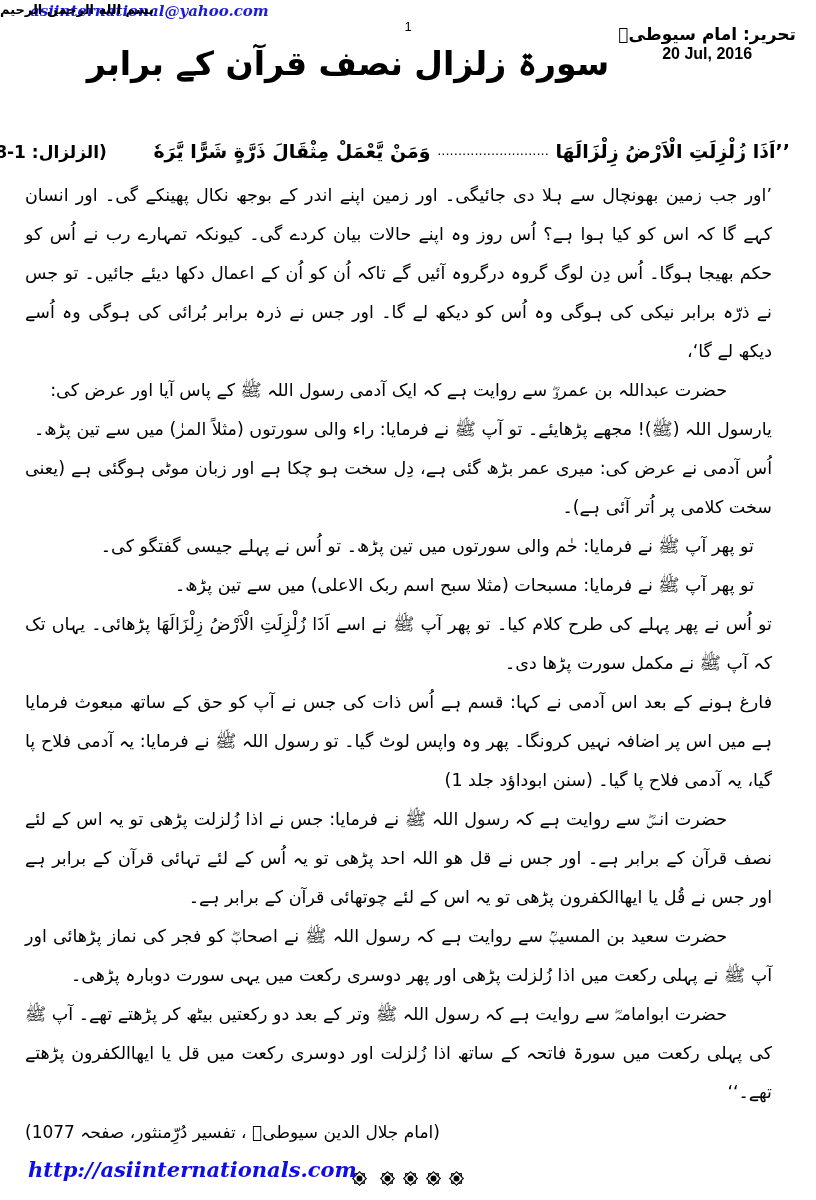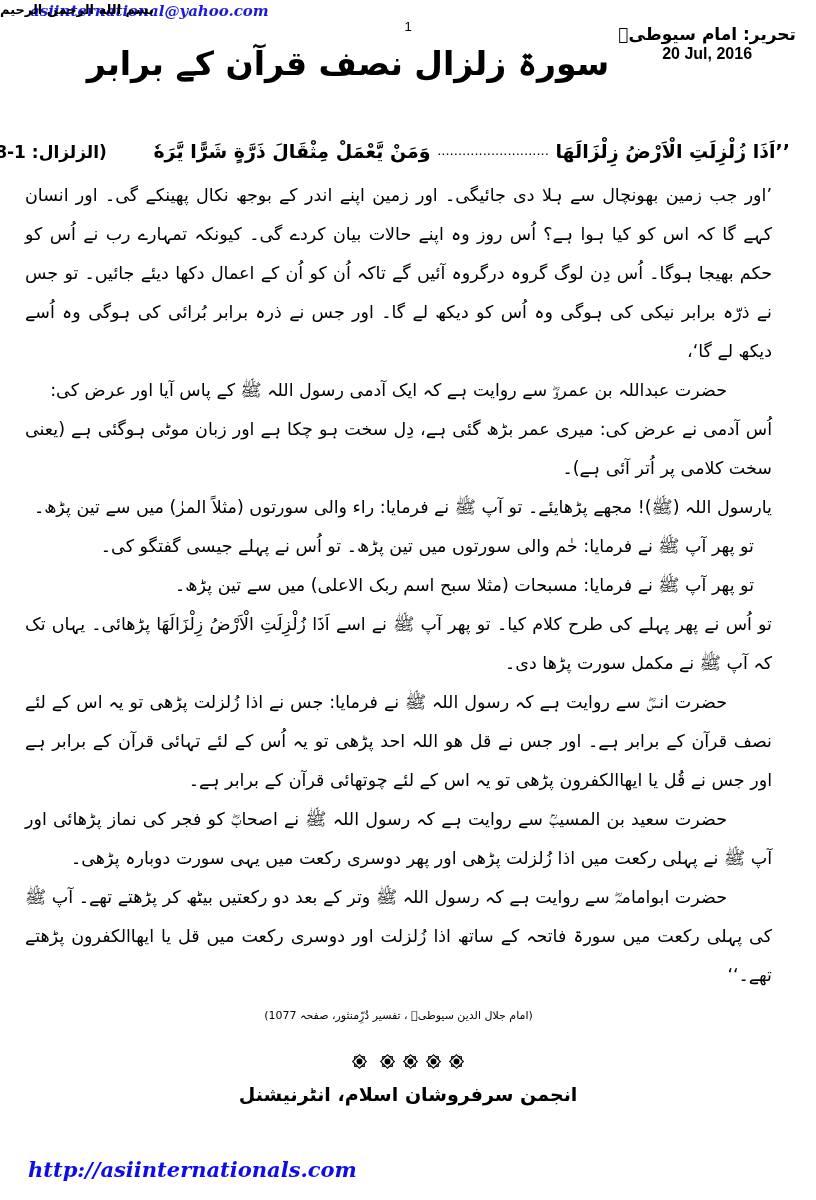--- a/index.html
+++ b/index.html
@@ -49,21 +49,21 @@
   .verse-dots { font-weight: normal; font-size: 13px; letter-spacing: 1px; vertical-align: 3px; }
   .verse-ref { font-size: 17px; margin-right: 40px; }
   
   .body-text {
     direction: rtl; margin-top: 14px; padding: 0 44px 0 25px;
     font-size: 17.5px; line-height: 39px; text-align: justify;
   }
   .para { margin: 0; }
   .indent { text-indent: 45px; }
   .indent-sm { text-indent: 18px; }
-  .citation { direction: rtl; text-align: center; font-size: 11px; margin-top: 1px; }
+  .citation { direction: rtl; text-align: left; font-size: 17px; margin-top: 1px; }
   
   .star-divider { text-align: center; margin-top: 16px; height: 20px; }
   .star-divider svg { margin: 0 3px; vertical-align: middle; }
   .org-name {
     text-align: center; direction: rtl;
     font-size: 19px; font-weight: bold; margin-top: 12px;
   }
   
   .footer {
     position: absolute; left: 28px; right: 24px; bottom: 18px;
@@ -97,25 +97,26 @@
 <div class="verse-row">
   <span>’’اَذَا زُلْزِلَتِ الْاَرْضُ زِلْزَالَهَا</span>
   <span class="verse-dots">...........................</span>
   <span>وَمَنْ يَّعْمَلْ مِثْقَالَ ذَرَّةٍ شَرًّا يَّرَهٗ</span>
   <span class="verse-ref">(الزلزال: 1-8)</span>
 </div>
 
 <div class="body-text">
   <p class="para">’اور جب زمین بھونچال سے ہلا دی جائیگی۔ اور زمین اپنے اندر کے بوجھ نکال پھینکے گی۔ اور انسان کہے گا کہ اس کو کیا ہوا ہے؟ اُس روز وہ اپنے حالات بیان کردے گی۔ کیونکہ تمہارے رب نے اُس کو حکم بھیجا ہوگا۔ اُس دِن لوگ گروہ درگروہ آئیں گے تاکہ اُن کو اُن کے اعمال دکھا دیئے جائیں۔ تو جس نے ذرّہ برابر نیکی کی ہوگی وہ اُس کو دیکھ لے گا۔ اور جس نے ذرہ برابر بُرائی کی ہوگی وہ اُسے دیکھ لے گا‘،</p>
   <p class="para indent">حضرت عبداللہ بن عمروؓ سے روایت ہے کہ ایک آدمی رسول اللہ ﷺ کے پاس آیا اور عرض کی:</p>
+  <p class="para">یارسول اللہ (ﷺ)! مجھے پڑھایئے۔ تو آپ ﷺ نے فرمایا: راء والی سورتوں (مثلاً المرٰ) میں سے تین پڑھ۔</p>
   <p class="para">اُس آدمی نے عرض کی: میری عمر بڑھ گئی ہے، دِل سخت ہو چکا ہے اور زبان موٹی ہوگئی ہے (یعنی سخت کلامی پر اُتر آئی ہے)۔</p>
-  <p class="para">یارسول اللہ (ﷺ)! مجھے پڑھایئے۔ تو آپ ﷺ نے فرمایا: راء والی سورتوں (مثلاً المرٰ) میں سے تین پڑھ۔</p>
   <p class="para indent-sm">تو پھر آپ ﷺ نے فرمایا: حٰم والی سورتوں میں تین پڑھ۔ تو اُس نے پہلے جیسی گفتگو کی۔</p>
   <p class="para indent-sm">تو پھر آپ ﷺ نے فرمایا: مسبحات (مثلا سبح اسم ربک الاعلی) میں سے تین پڑھ۔</p>
   <p class="para">تو اُس نے پھر پہلے کی طرح کلام کیا۔ تو پھر آپ ﷺ نے اسے اَذَا زُلْزِلَتِ الْاَرْضُ زِلْزَالَهَا پڑھائی۔ یہاں تک کہ آپ ﷺ نے مکمل سورت پڑھا دی۔</p>
+  <p class="para">فارغ ہونے کے بعد اس آدمی نے کہا: قسم ہے اُس ذات کی جس نے آپ کو حق کے ساتھ مبعوث فرمایا ہے میں اس پر اضافہ نہیں کرونگا۔ پھر وہ واپس لوٹ گیا۔ تو رسول اللہ ﷺ نے فرمایا: یہ آدمی فلاح پا گیا، یہ آدمی فلاح پا گیا۔ (سنن ابوداؤد جلد 1)</p>
   <p class="para indent">حضرت انسؓ سے روایت ہے کہ رسول اللہ ﷺ نے فرمایا: جس نے اذا زُلزلت پڑھی تو یہ اس کے لئے نصف قرآن کے برابر ہے۔ اور جس نے قل ھو اللہ احد پڑھی تو یہ اُس کے لئے تہائی قرآن کے برابر ہے اور جس نے قُل یا ایھاالکفرون پڑھی تو یہ اس کے لئے چوتھائی قرآن کے برابر ہے۔</p>
   <p class="para indent">حضرت سعید بن المسیبؒ سے روایت ہے کہ رسول اللہ ﷺ نے اصحابؓ کو فجر کی نماز پڑھائی اور آپ ﷺ نے پہلی رکعت میں اذا زُلزلت پڑھی اور پھر دوسری رکعت میں یہی سورت دوبارہ پڑھی۔</p>
   <p class="para indent">حضرت ابوامامہؓ سے روایت ہے کہ رسول اللہ ﷺ وتر کے بعد دو رکعتیں بیٹھ کر پڑھتے تھے۔ آپ ﷺ کی پہلی رکعت میں سورۃ فاتحہ کے ساتھ اذا زُلزلت اور دوسری رکعت میں قل یا ایھاالکفرون پڑھتے تھے۔‘‘</p>
   <p class="citation">(امام جلال الدین سیوطیؒ ، تفسیر دُرِّمنثور، صفحہ 1077)</p>
 </div>
 
 <div class="star-divider">
   <svg viewBox="0 0 24 24" width="17" height="17" aria-hidden="true">
     <g fill="#ffffff" stroke="#000000" stroke-width="1.6">
       <rect x="5.2" y="5.2" width="13.6" height="13.6"></rect>

